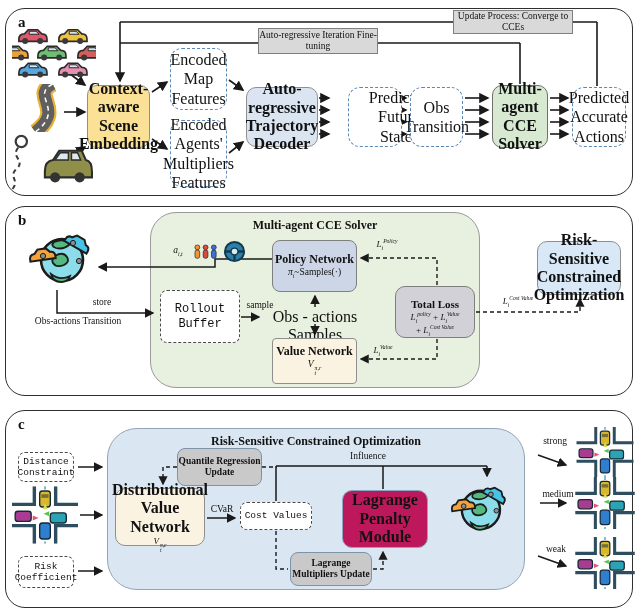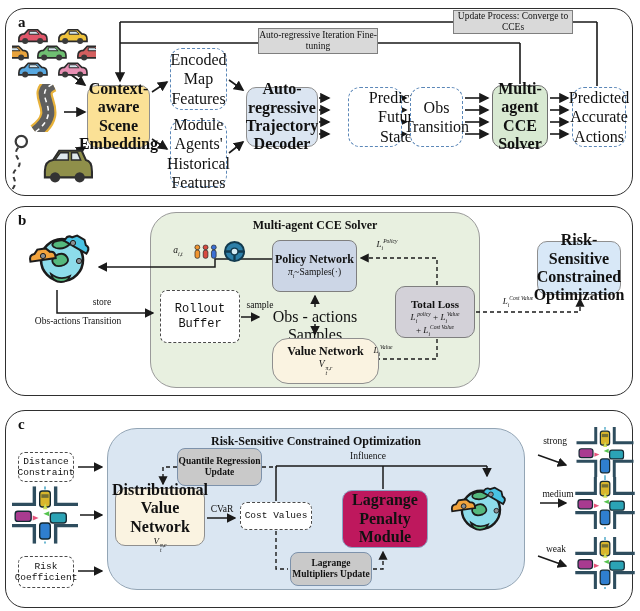--- a/index.html
+++ b/index.html
@@ -202,21 +202,21 @@
       <use href="#sym-route" width="84" height="54"></use>
     </svg>
 
 <div class="abs bx b f10" style="left:87px;top:85px;width:63px;height:63px;background:#fbe196;">
   <span>Context-aware Scene Embedding</span>
 </div>
 <div class="abs dbx f10" style="left:170px;top:48px;width:57px;height:62px;">
   <span>Encoded Map Features</span>
 </div>
 <div class="abs dbx f10" style="left:170px;top:120px;width:57px;height:67px;">
-  <span>Module Agents' Historical Features</span>
+  <span>Encoded Agents' Multipliers Features</span>
 </div>
 <div class="abs bx b f10" style="left:246px;top:87px;width:72px;height:60px;background:#dbe5f1;">
   <span>Auto-regressive Trajectory Decoder</span>
 </div>
 <div class="abs dbx f10" style="left:348px;top:87px;width:54px;height:60px;padding-left:48px;">
   <span>Predicted Future States</span>
 </div>
 <div class="abs dbx f10" style="left:410px;top:87px;width:53px;height:60px;">
   <span>Obs Transition</span>
 </div>
@@ -259,21 +259,21 @@
   <span class="f95 math"><i>π</i><sub style="font-style:italic">i</sub><span>~Samples(·)</span></span>
 </div>
 
 <div class="abs dbx dark f105" style="left:160px;top:290px;width:80px;height:53px;">
   <span>Rollout Buffer</span>
 </div>
 
 <div class="abs lbl f95" style="left:240px;top:300px;width:40px;">sample</div>
 <div class="abs lbl f10" style="left:260px;top:308px;width:110px;">Obs - actions Samples</div>
 
-<div class="abs bx" style="left:272px;top:338px;width:107px;height:46px;background:#faf3e1;border-color:#8f8f8f;border-radius:16px;">
+<div class="abs bx" style="left:272px;top:338px;width:85px;height:46px;background:#faf3e1;border-color:#8f8f8f;border-radius:4px;">
   <span class="b f105">Value Network</span>
   <span class="f95 math"><i>V</i><span class="ss">
           <span>π,r</span>
           <span>t</span>
         </span></span>
 </div>
 
 <div class="abs bx" style="left:395px;top:286px;width:80px;height:52px;background:#d3d1d8;border-color:#7f7f7f;border-radius:10px;justify-content:flex-end;">
   <span class="b" style="font-size:11px">Total Loss</span>
   <span class="f9 math"><i>L</i><sub style="font-style:italic">i</sub><sup>policy</sup> <span>+</span> <i>L</i><sub style="font-style:italic">i</sub><sup>Value</sup></span>

